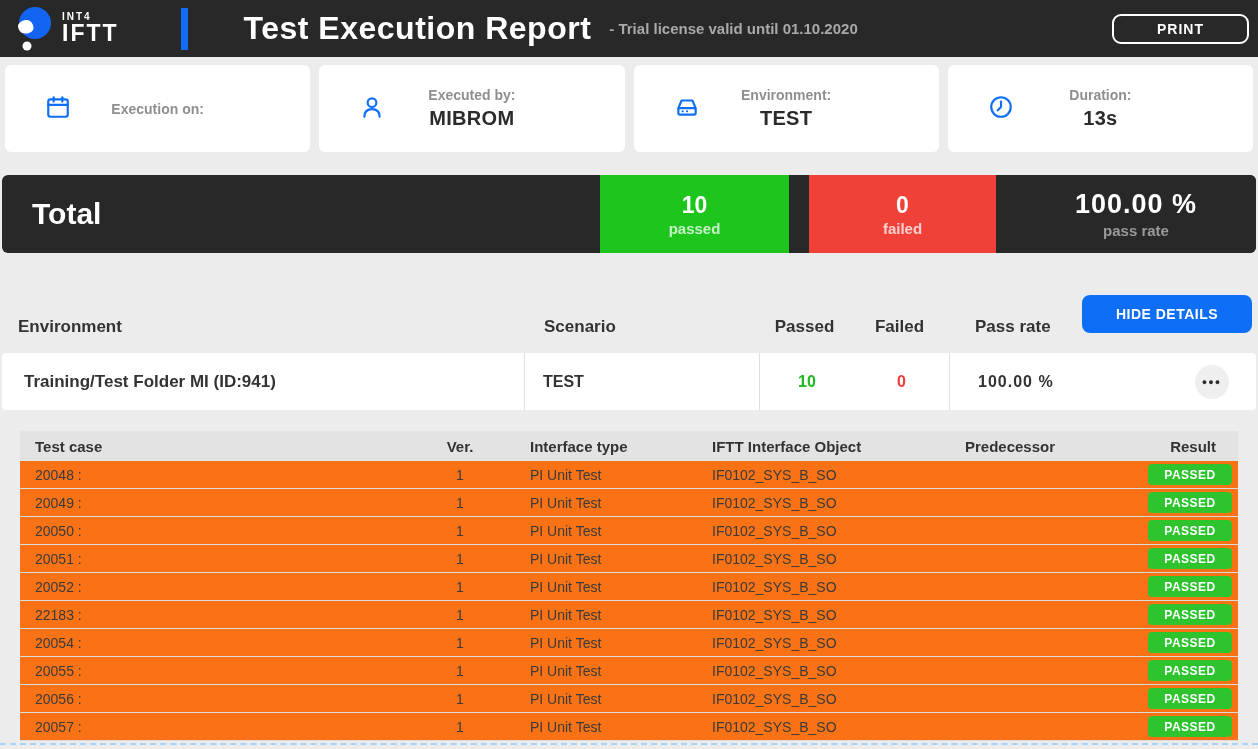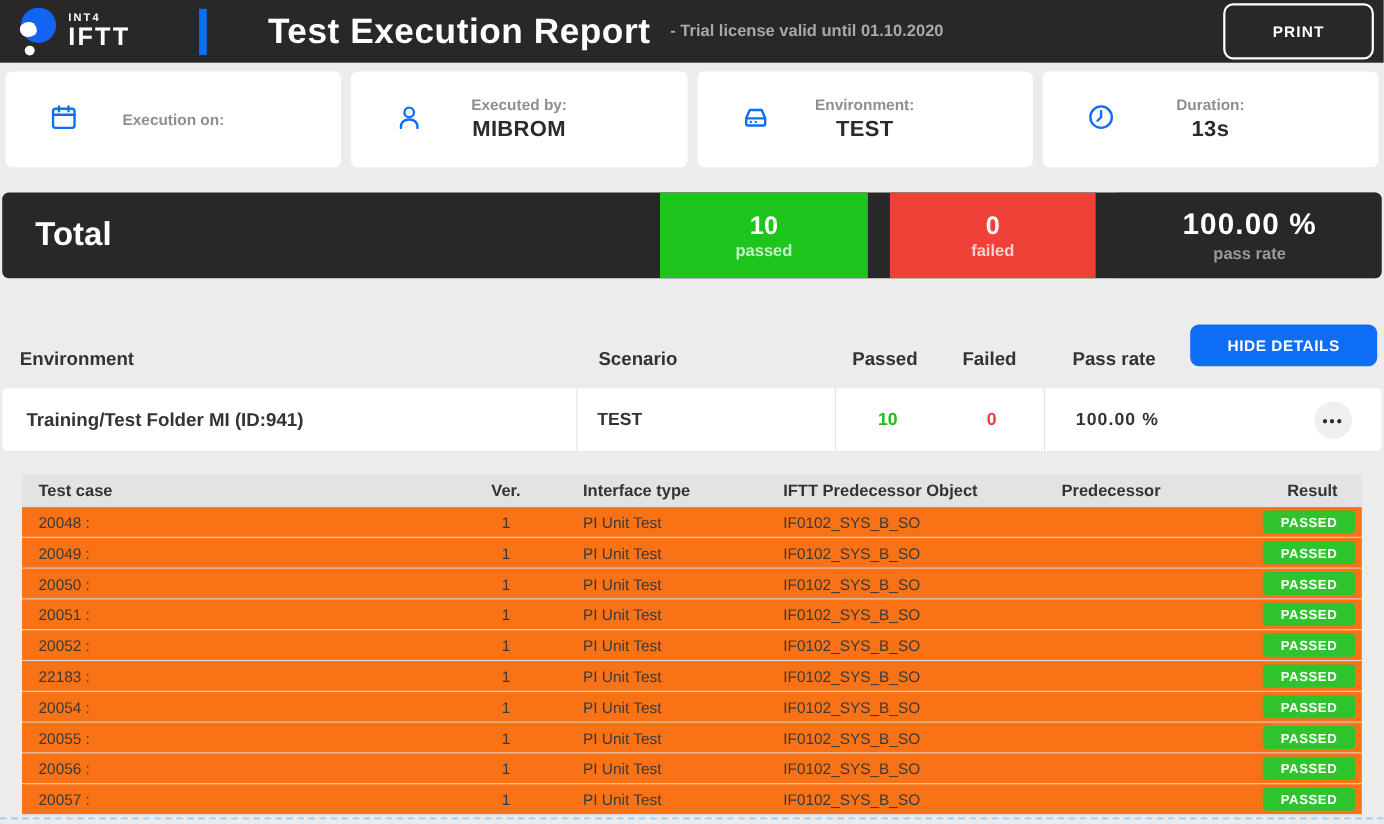--- a/index.html
+++ b/index.html
@@ -25,21 +25,21 @@
   .logo-text{margin-left:6px; color:#fff; line-height:1;}
   .logo-top{font-size:10px; font-weight:700; letter-spacing:2px;}
   .logo-bottom{font-size:23px; font-weight:700; letter-spacing:2px;}
   .blue-divider{width:7px; height:42px; background:var(--c-blue); margin-left:62px;}
   .page-title{
     margin-left:56px; color:#fff; font-size:32px; font-weight:800; letter-spacing:.5px;
   }
   .license-note{margin-left:18px; color:#a9a9a9; font-size:15px; font-weight:700;}
   .print-btn{
     margin-left:auto; margin-right:9px;
-    width:137px; height:51px; background:transparent;
+    width:137px; height:30px; background:transparent;
     border:2px solid #fff; border-radius:9px;
     color:#fff; font-size:14px; font-weight:700; letter-spacing:1px;
     font-family:inherit; cursor:pointer;
   }
 
   
   .cards{display:flex; gap:9px; padding:8px 5px 0 5px;}
   .card{
     flex:1; height:87px; background:#fff; border-radius:6px;
     position:relative; display:flex; align-items:center; justify-content:center;
@@ -233,21 +233,21 @@
   <div class="sc-actions">
     <button class="more-btn">●●●</button>
   </div>
 </div>
 
 <div class="tc-table">
   <div class="tc-grid tc-head">
     <div class="tc-c1">Test case</div>
     <div class="tc-c2">Ver.</div>
     <div class="tc-c3">Interface type</div>
-    <div class="tc-c4">IFTT Predecessor Object</div>
+    <div class="tc-c4">IFTT Interface Object</div>
     <div class="tc-c5">Predecessor</div>
     <div class="tc-c6">Result</div>
   </div>
   <div>
 
       <div class="tc-grid tc-row">
         <div class="tc-c1">20048 :</div>
         <div class="tc-c2">1</div>
         <div class="tc-c3">PI Unit Test</div>
         <div class="tc-c4">IF0102_SYS_B_SO</div>

